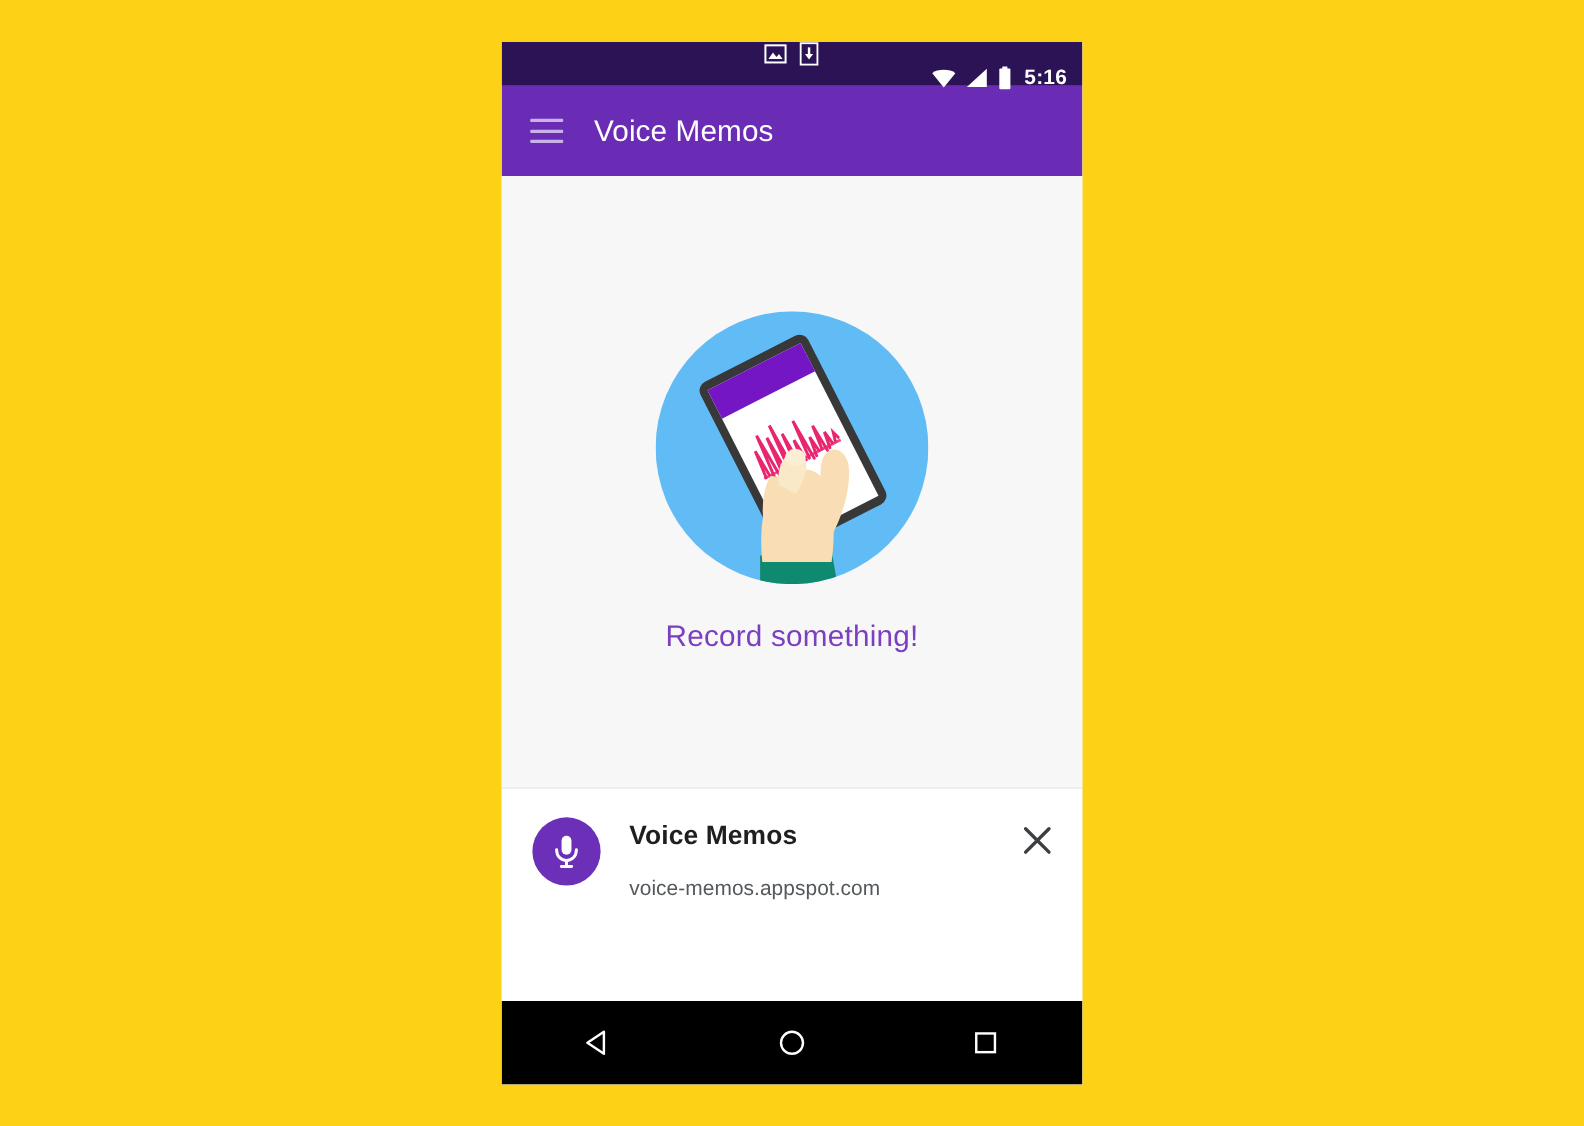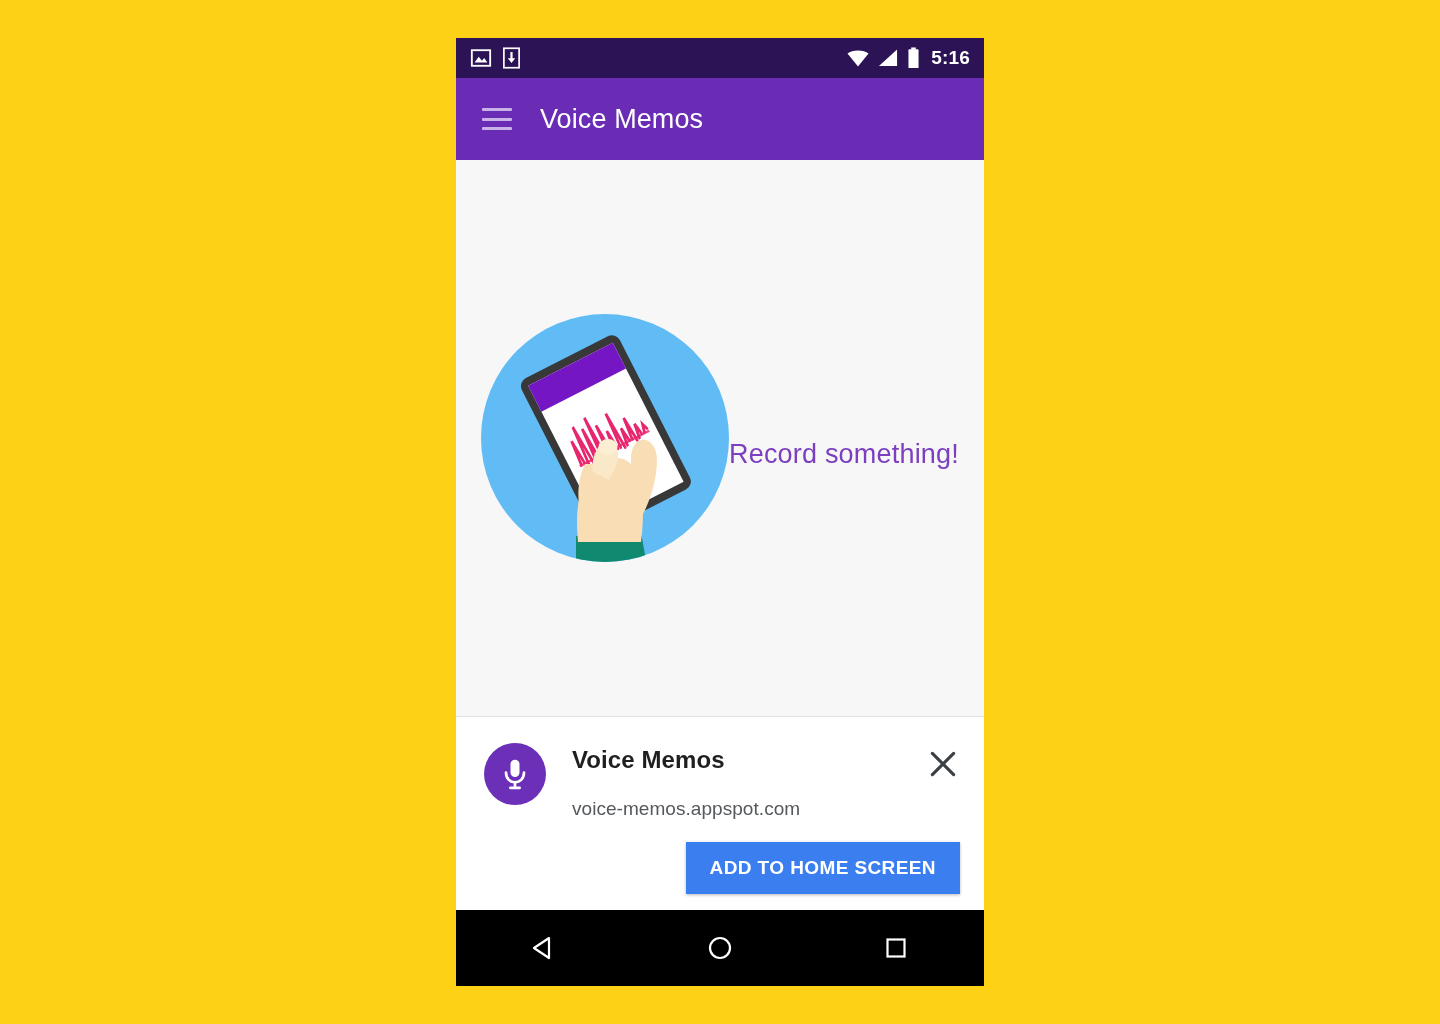--- a/index.html
+++ b/index.html
@@ -21,20 +21,21 @@
   }
 
   
   #status-bar {
     position:relative;
     height:40px;
     background:#2c1356;
     display:flex;
     align-items:center;
     padding:0 14px;
+    flex-direction:column;
   }
   #status-left { display:flex; align-items:center; gap:9px; }
   #status-right { margin-left:auto; display:flex; align-items:center; gap:8px; }
   .sb-ico { display:block; }
   #clock {
     color:#ffffff; font-size:19px; font-weight:bold;
     letter-spacing:0.2px; margin-left:3px;
   }
 
   
@@ -61,21 +62,21 @@
     margin-left:28px;
     letter-spacing:0.1px;
     white-space:nowrap;
   }
 
   
   #content {
     height:557px;
     background:#f7f7f7;
     display:flex;
-    flex-direction:row;
+    flex-direction:column;
     align-items:center;
     justify-content:center;
     border-bottom:1px solid #e0e0e0;
   }
   #empty-illustration { width:248px; height:248px; display:block; }
   #empty-text {
     margin-top:32px;
     color:#7b3fbf;
     font-size:27px;
     letter-spacing:0.2px;
@@ -244,23 +245,20 @@
       <div id="banner-texts">
         <div id="banner-app-name">Voice Memos</div>
         <div id="banner-url">voice-memos.appspot.com</div>
       </div>
 
       <svg id="close-btn" viewBox="0 0 24 24">
         <path d="M4.5 4.5 L19.5 19.5 M19.5 4.5 L4.5 19.5" stroke="#3c4043" stroke-width="2.2" stroke-linecap="round"></path>
       </svg>
     </div>
 
-    <div id="banner-actions">
-      <button id="add-btn">ADD TO HOME SCREEN</button>
-    </div>
   </div>
 
   <div id="nav-bar">
     <div class="nav-btn">
       <svg width="30" height="30" viewBox="0 0 30 30">
         <path d="M20 5 L5 15 L20 25 Z" fill="none" stroke="#ffffff" stroke-width="2.2" stroke-linejoin="round"></path>
       </svg>
     </div>
     <div class="nav-btn">
       <svg width="30" height="30" viewBox="0 0 30 30">

